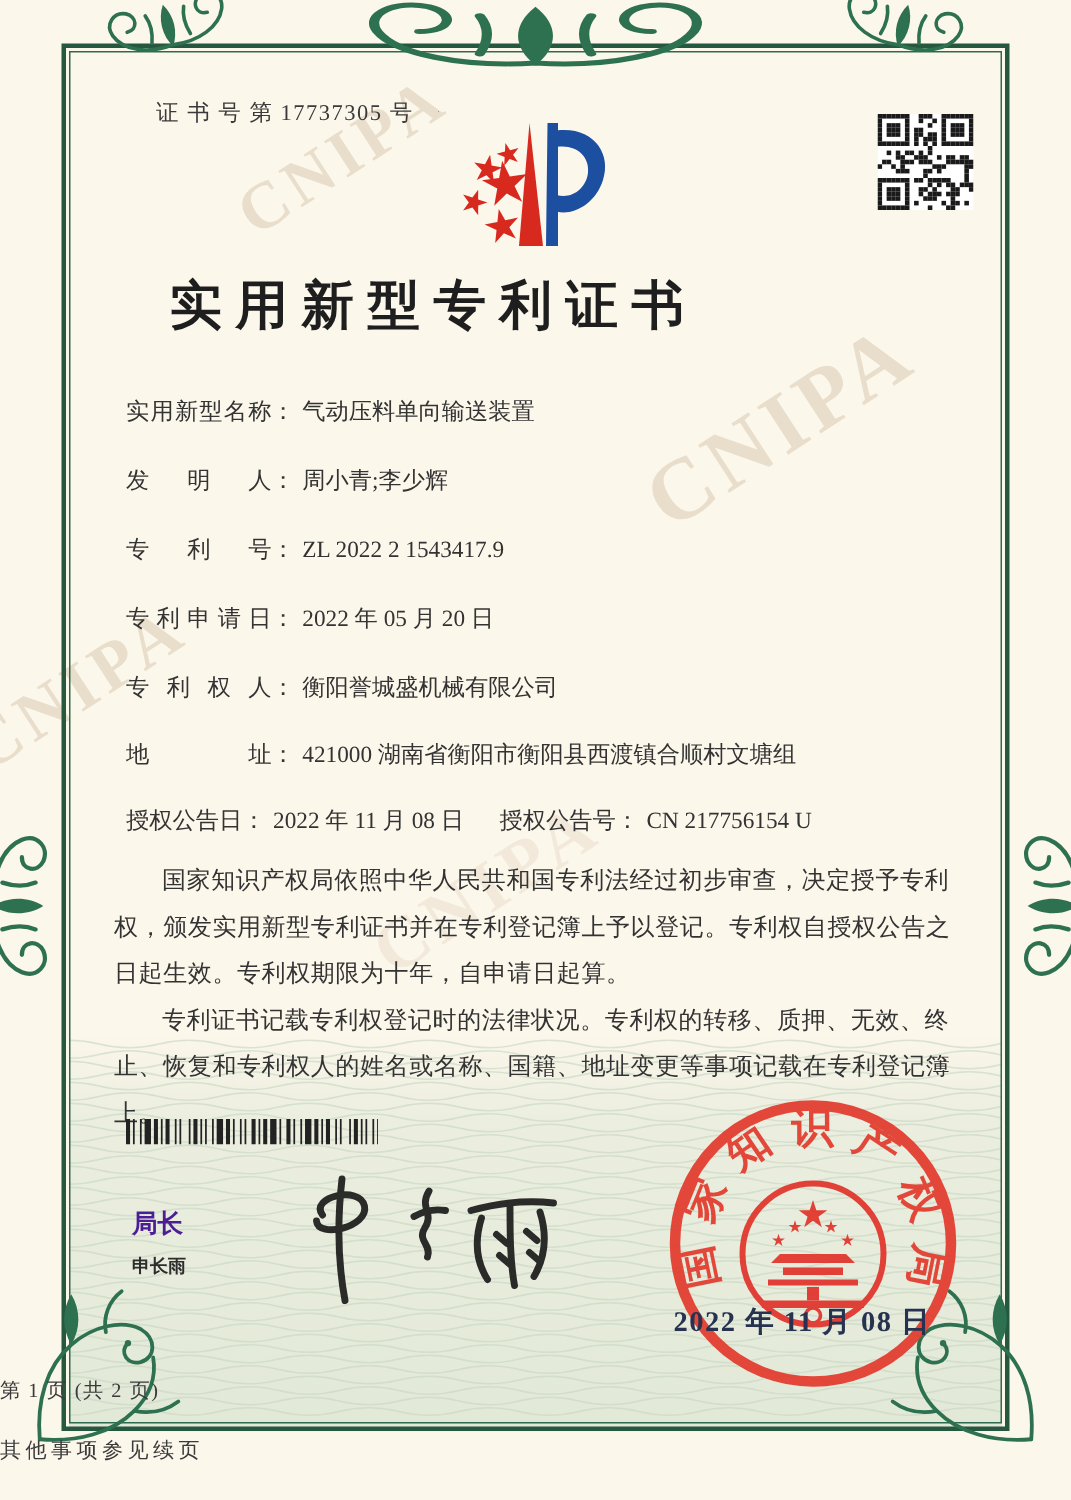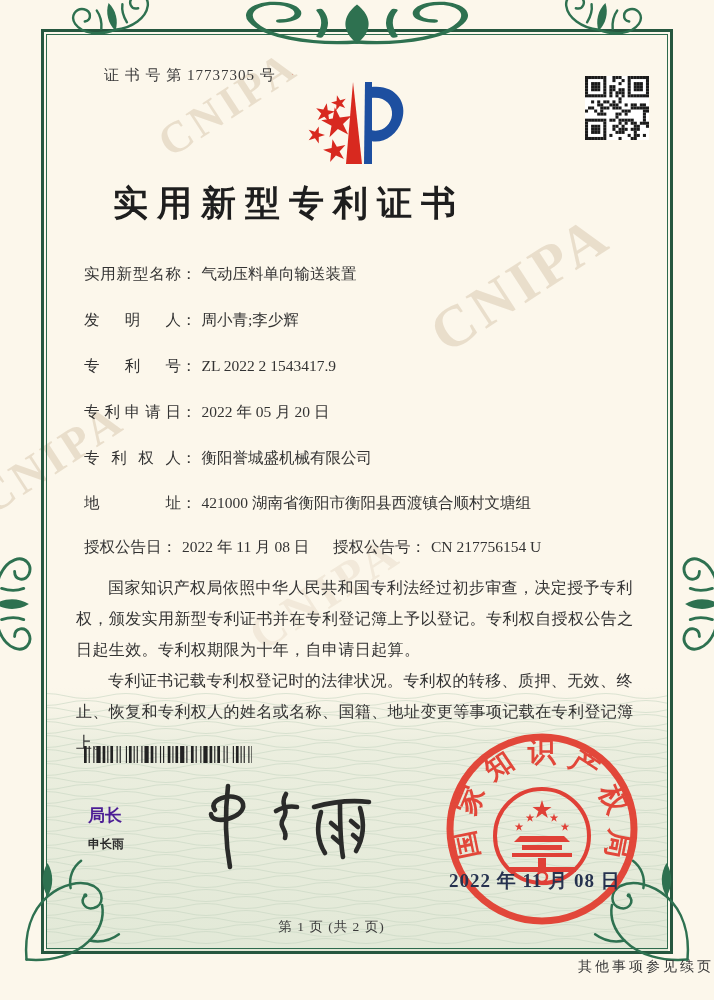--- a/index.html
+++ b/index.html
@@ -32,23 +32,23 @@
   .paras p{margin:0;text-indent:2em;}
   .barcode{position:absolute;left:84px;top:746px;z-index:5;}
   .signer-title{position:absolute;left:88px;top:804px;z-index:5;font-family:"Liberation Sans",sans-serif;
                 font-size:17px;font-weight:600;color:#4c1d95;}
   .signer-name{position:absolute;left:88px;top:836px;z-index:5;font-family:"Liberation Sans",sans-serif;
                font-size:12px;font-weight:600;color:#2d2d2d;}
   .signature{position:absolute;left:190px;top:778px;z-index:6;}
   .seal{position:absolute;left:437px;top:732px;z-index:6;}
   .seal-date{position:absolute;left:449px;top:868px;z-index:7;font-size:19px;font-weight:bold;
              color:#26324f;letter-spacing:1px;white-space:nowrap;}
-  .page-info{position:absolute;left:0;top:918px;width:663px;text-align:center;z-index:5;
+  .page-info{position:absolute;left:0;top:918px;width:663px;text-align:left;z-index:5;
              font-size:13.5px;color:#3a3a3a;letter-spacing:1px;}
-  .footer-note{position:absolute;left:0;top:958px;width:714px;text-align:right;z-index:5;
+  .footer-note{position:absolute;left:0;top:958px;width:714px;text-align:left;z-index:5;
                font-size:14px;color:#3a3a3a;letter-spacing:3px;}
 </style>
 </head>
 <body>
 
 <div class="page">
 
   <div class="tint"></div>
   <svg class="waves" id="waves" width="622" height="258">
       <path d="M-20 4 q 20 -5 40 0 t 40 0 t 40 0 t 40 0 t 40 0 t 40 0 t 40 0 t 40 0 t 40 0 t 40 0 t 40 0 t 40 0 t 40 0 t 40 0 t 40 0 t 40 0 t 40 0 t 40 0" fill="none" stroke="#c6d6c1" stroke-width="1" opacity="0.6"></path>

